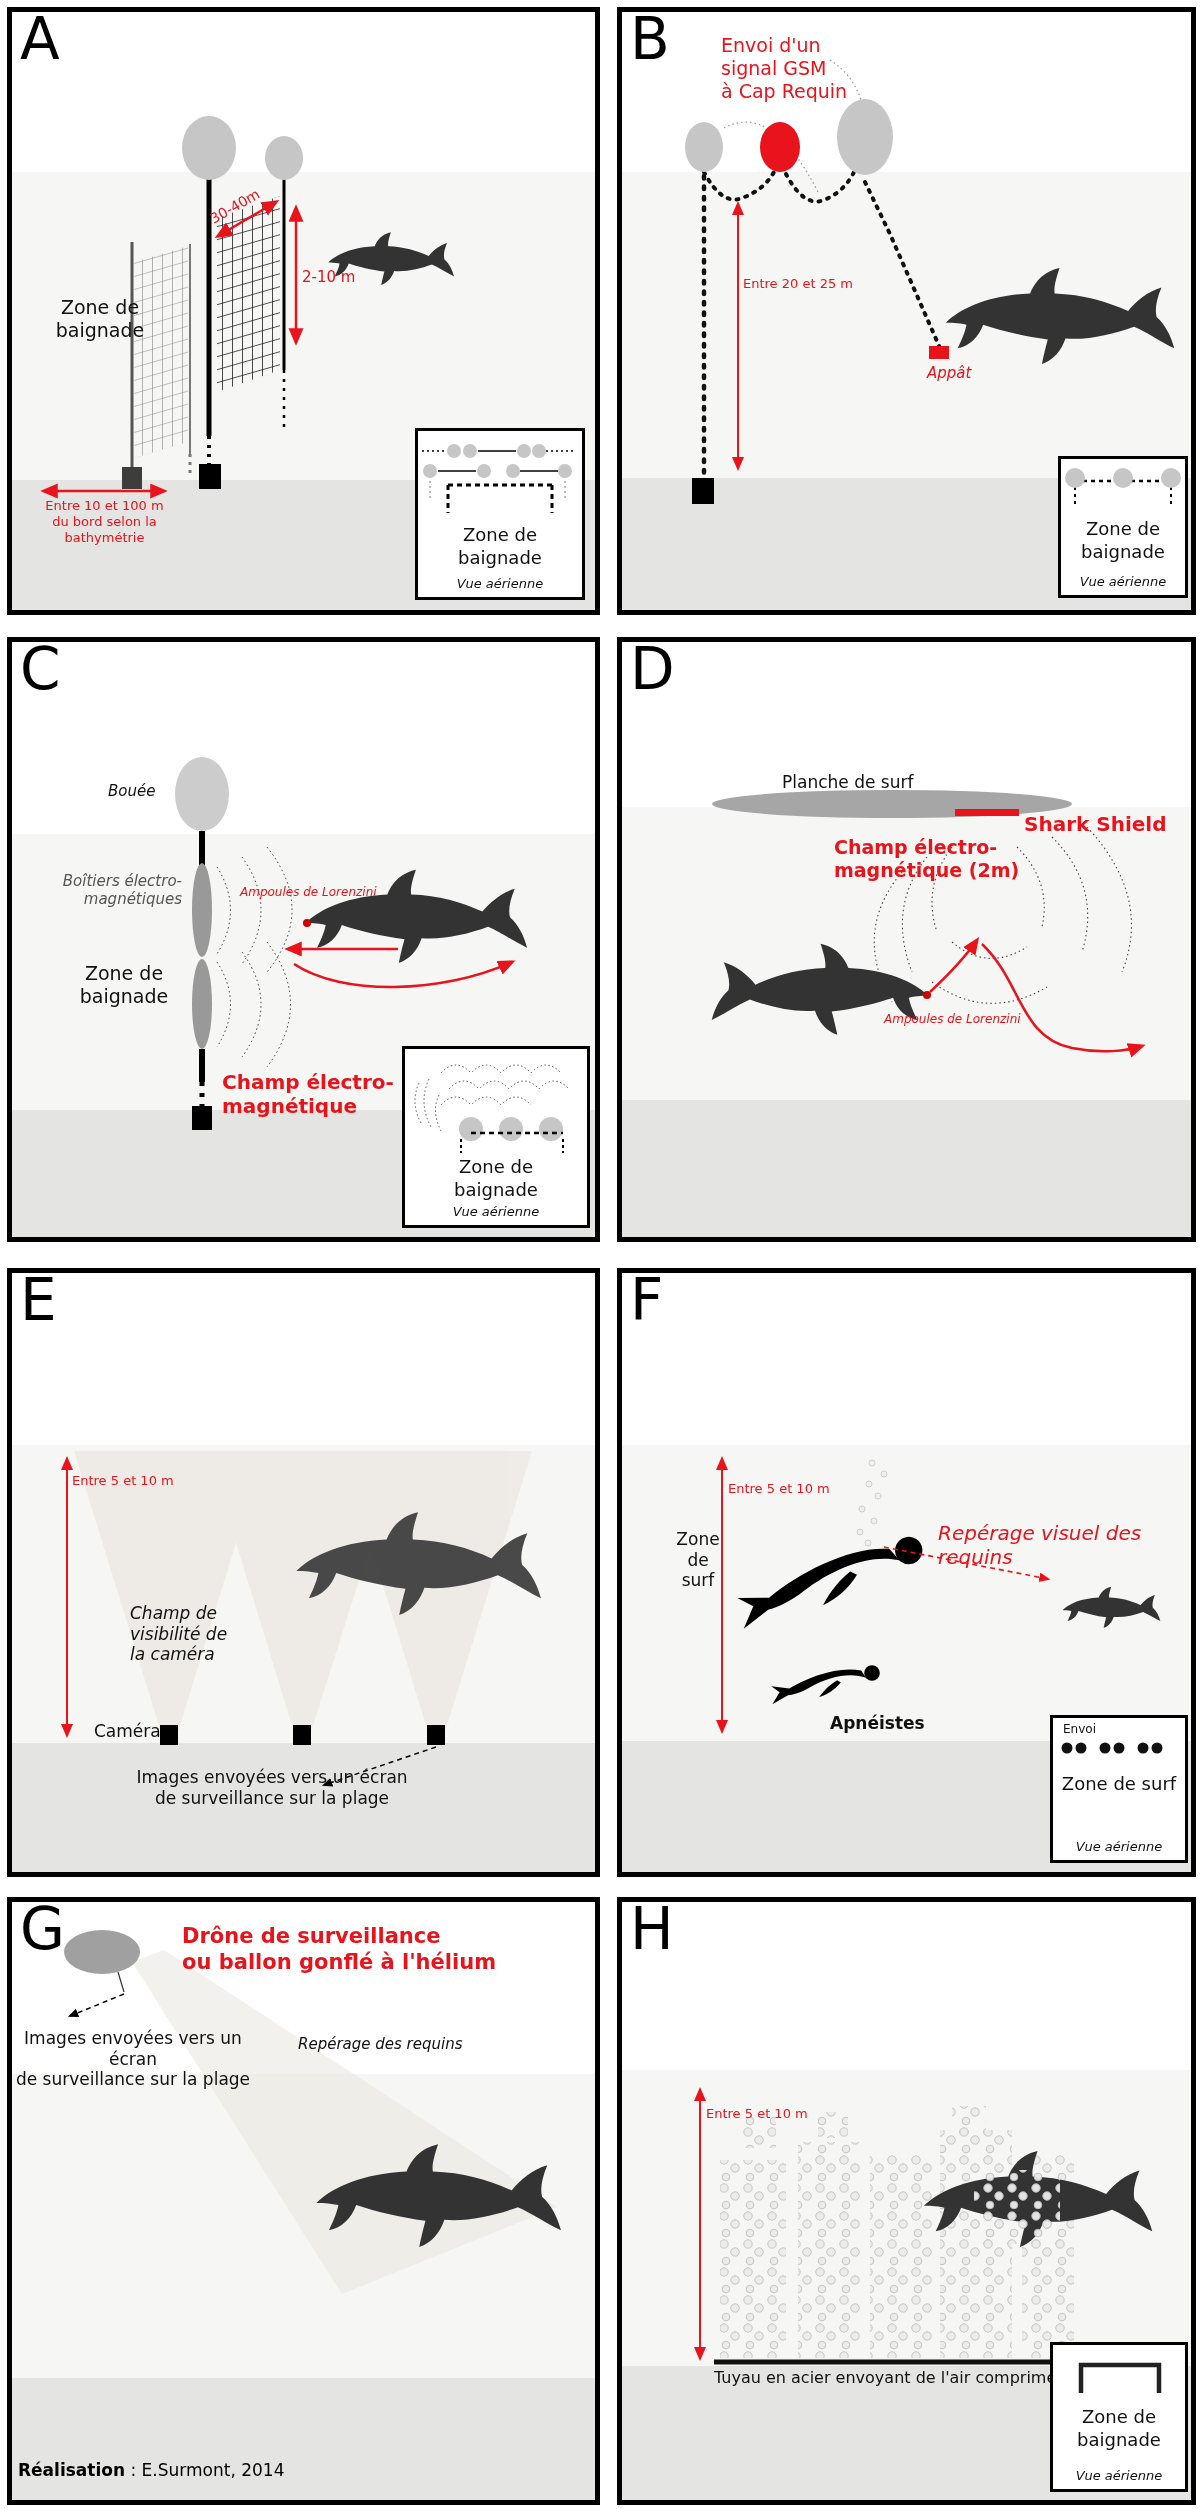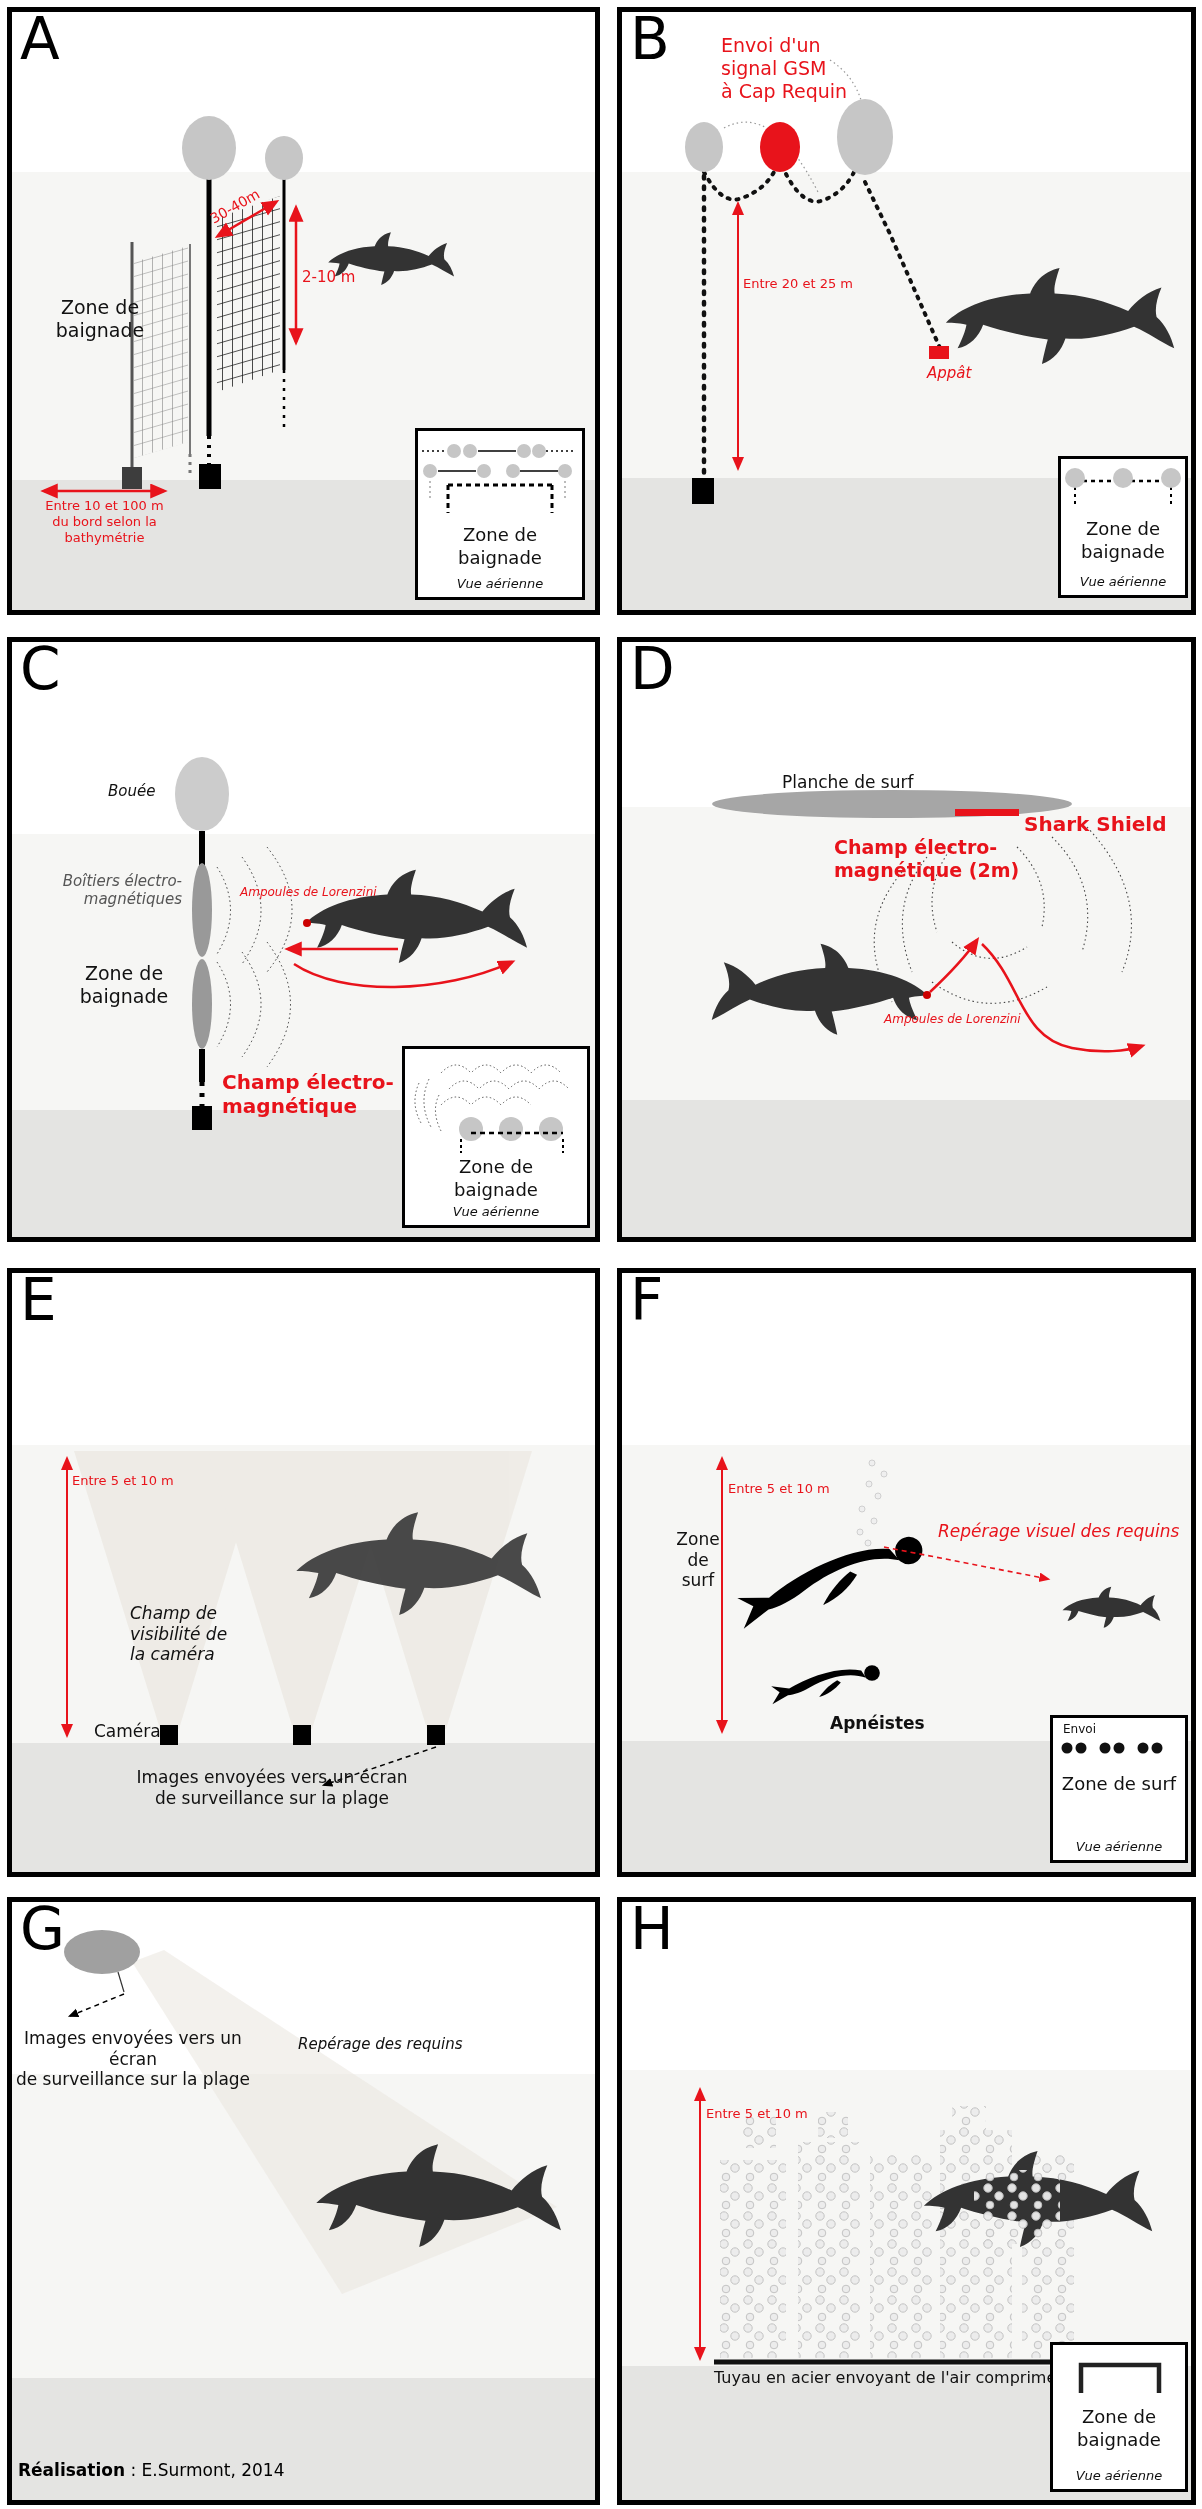--- a/index.html
+++ b/index.html
@@ -293,21 +293,21 @@
       <use href="#diverP" transform="translate(112,268) scale(1.05) rotate(-8,90,40)" fill="#000"></use>
       <use href="#diverP" transform="translate(148,388) scale(0.6)" fill="#000"></use>
       <line x1="262" y1="274" x2="426" y2="306" stroke="#e8131b" stroke-width="1.6" stroke-dasharray="5,4" marker-end="url(#arrR)"></line>
       <use href="#sharkP" transform="translate(438,312) scale(0.42)" fill="#333"></use>
     </svg>
     <div class="letter">F</div>
     <div class="lbl red" style="left:106px;top:208px;font-size:13px;">Entre 5 et 10 m</div>
     <div class="lbl ctr" style="left:48px;top:256px;width:56px;font-size:17px;">Zone
 de
 surf</div>
-    <div class="lbl red it b" style="left:316px;top:248px;font-size:17px;font-weight:normal;">Repérage visuel des requins</div>
+    <div class="lbl red it b" style="left:316px;top:248px;font-size:20px;font-weight:normal;">Repérage visuel des requins</div>
     <div class="lbl" style="left:208px;top:440px;font-size:17px;font-weight:bold;">Apnéistes</div>
     <div class="inset" style="left:428px;top:442px;width:138px;height:148px;">
       <div class="lbl" style="left:10px;top:4px;font-size:12px;">Envoi</div>
       <svg width="132" height="22" viewBox="0 0 132 22" style="position:absolute;left:0;top:20px;">
         <g fill="#111">
           <circle cx="14" cy="10" r="5.5"></circle>
             <circle cx="28" cy="10" r="5.5"></circle>
           <circle cx="52" cy="10" r="5.5"></circle>
             <circle cx="66" cy="10" r="5.5"></circle>
           <circle cx="90" cy="10" r="5.5"></circle>
@@ -323,20 +323,22 @@
     <div class="water" style="top:172px;bottom:0;"></div>
     <div class="sand" style="top:476px;bottom:0;"></div>
     <svg class="gfx" width="583" height="598" viewBox="0 0 583 598">
       <polygon points="120,60 152,48 545,305 330,392" fill="#e9e5de" opacity="0.55"></polygon>
       <ellipse cx="90" cy="50" rx="38" ry="22" fill="#a0a0a0"></ellipse>
       <line x1="106" y1="70" x2="112" y2="90" stroke="#333" stroke-width="1.2"></line>
       <line x1="112" y1="92" x2="58" y2="114" stroke="#000" stroke-width="1.5" stroke-dasharray="5,4" marker-end="url(#arrB)"></line>
       <use href="#sharkP" transform="translate(298,238) scale(1.05)" fill="#333"></use>
     </svg>
     <div class="letter">G</div>
+    <div class="lbl red b" style="left:170px;top:22px;font-size:21px;">Drône de surveillance
+ou ballon gonflé à l'hélium</div>
     <div class="lbl ctr" style="left:0px;top:126px;width:242px;font-size:17px;">Images envoyées vers un écran
 de surveillance sur la plage</div>
     <div class="lbl it" style="left:286px;top:133px;font-size:15px;">Repérage des requins</div>
     <div class="credit" style="left:6px;top:558px;text-align:right;">
       <span class="b">Réalisation</span><span> : E.Surmont, 2014</span>
     </div>
   </section>
 
   <section class="panel" style="left:617px;top:1897px;width:579px;height:608px;">
     <div class="water" style="top:168px;bottom:0;"></div>

